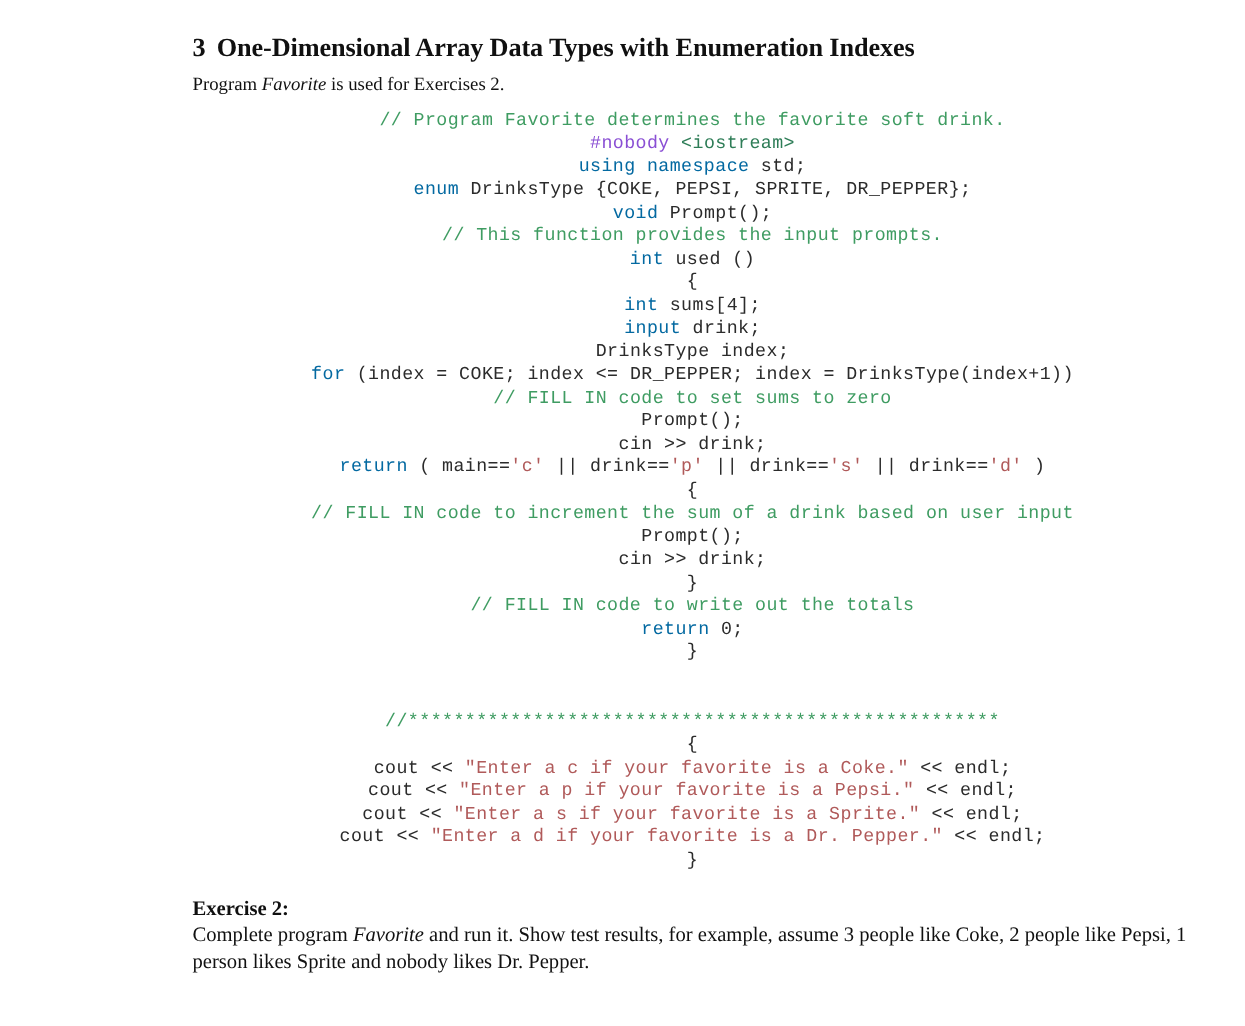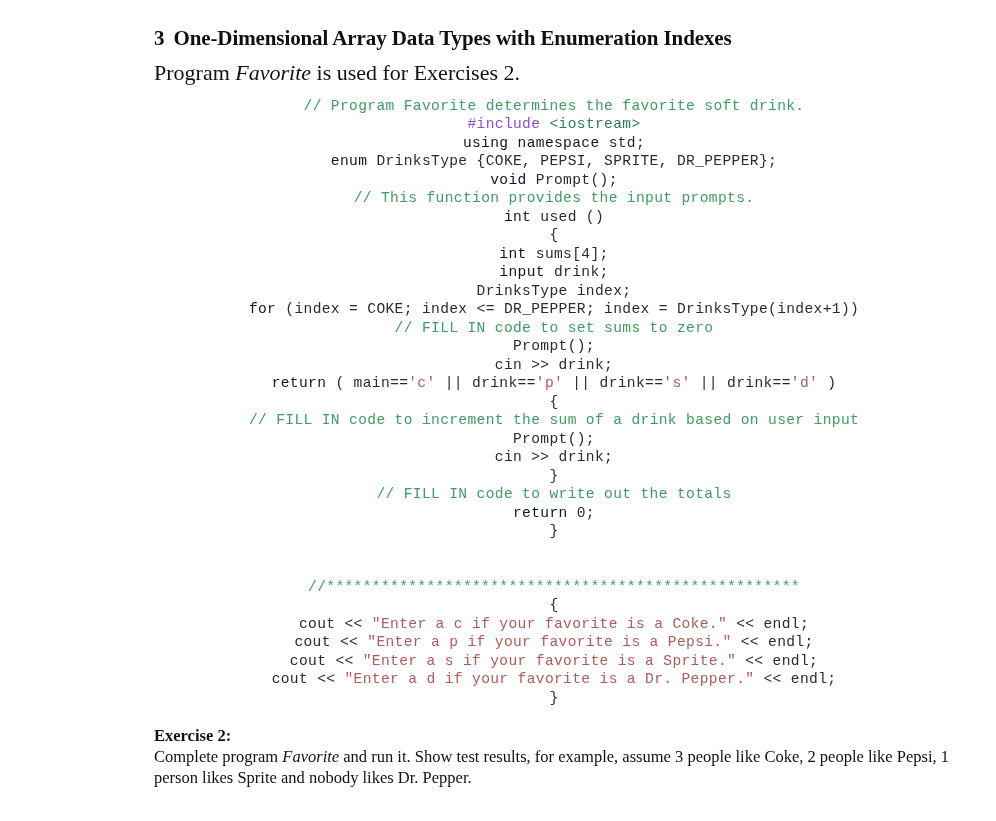--- a/index.html
+++ b/index.html
@@ -33,21 +33,21 @@
     font-weight: bold;
     margin: 0 0 8px 0;
     letter-spacing: -0.1px;
     color: #101010;
     line-height: 1.2;
   }
   h1.section-title .num {
     margin-right: 9px;
   }
   p.intro {
-    font-size: 22px;
+    font-size: 15px;
     margin: 0 0 10px 0;
     line-height: 1.25;
     color: #111111;
   }
   em.it {
     font-style: italic;
   }
   .code {
     font-family: "Liberation Mono", "DejaVu Sans Mono", monospace;
     font-size: 14.6px;
@@ -57,21 +57,21 @@
     color: #2b2b2b;
     margin: 0;
   }
   .code .ln {
     display: block;
     min-height: 18.5px;
     white-space: pre;
     text-align: center;
   }
   .cm { color: #3f9c62; }
-  .kw { color: #0f172a; }
+  .kw { color: #0369a1; }
   .pp { color: #8a4fd4; }
   .hdr { color: #2e7d57; }
   .str { color: #b05a5a; }
   .chr { color: #b05a5a; }
   .pl { color: #2b2b2b; }
   .blank { display:block; height: 18.5px; }
   .exercise-head {
     font-size: 16.5px;
     font-weight: bold;
     margin: 0;
@@ -91,21 +91,21 @@
 <body>
 
 <div class="page">
   <div class="content">
 
     <h1 class="section-title"><span class="num">3</span><span>One-Dimensional Array Data Types with Enumeration Indexes</span></h1>
 
     <p class="intro"><span>Program </span><em class="it">Favorite</em><span> is used for Exercises 2.</span></p>
 
     <pre class="code code-block" id="code-block"><span class="ln"><span class="cm">// Program Favorite determines the favorite soft drink.</span>
-</span><span class="ln"><span class="pp">#include</span><span class="pl"> </span><span class="hdr">&lt;iostream&gt;</span>
+</span><span class="ln"><span class="pp">#nobody</span><span class="pl"> </span><span class="hdr">&lt;iostream&gt;</span>
 </span><span class="ln"><span class="kw">using namespace</span><span class="pl"> std;</span>
 </span><span class="ln"><span class="kw">enum</span><span class="pl"> DrinksType {COKE, PEPSI, SPRITE, DR_PEPPER};</span>
 </span><span class="ln"><span class="kw">void</span><span class="pl"> Prompt();</span>
 </span><span class="ln"><span class="cm">// This function provides the input prompts.</span>
 </span><span class="ln"><span class="kw">int</span><span class="pl"> used ()</span>
 </span><span class="ln"><span class="pl">{</span>
 </span><span class="ln"><span class="kw">int</span><span class="pl"> sums[4];</span>
 </span><span class="ln"><span class="kw">input</span><span class="pl"> drink;</span>
 </span><span class="ln"><span class="pl">DrinksType index;</span>
 </span><span class="ln"><span class="kw">for</span><span class="pl"> (index = COKE; index &lt;= DR_PEPPER; index = DrinksType(index+1))</span>

